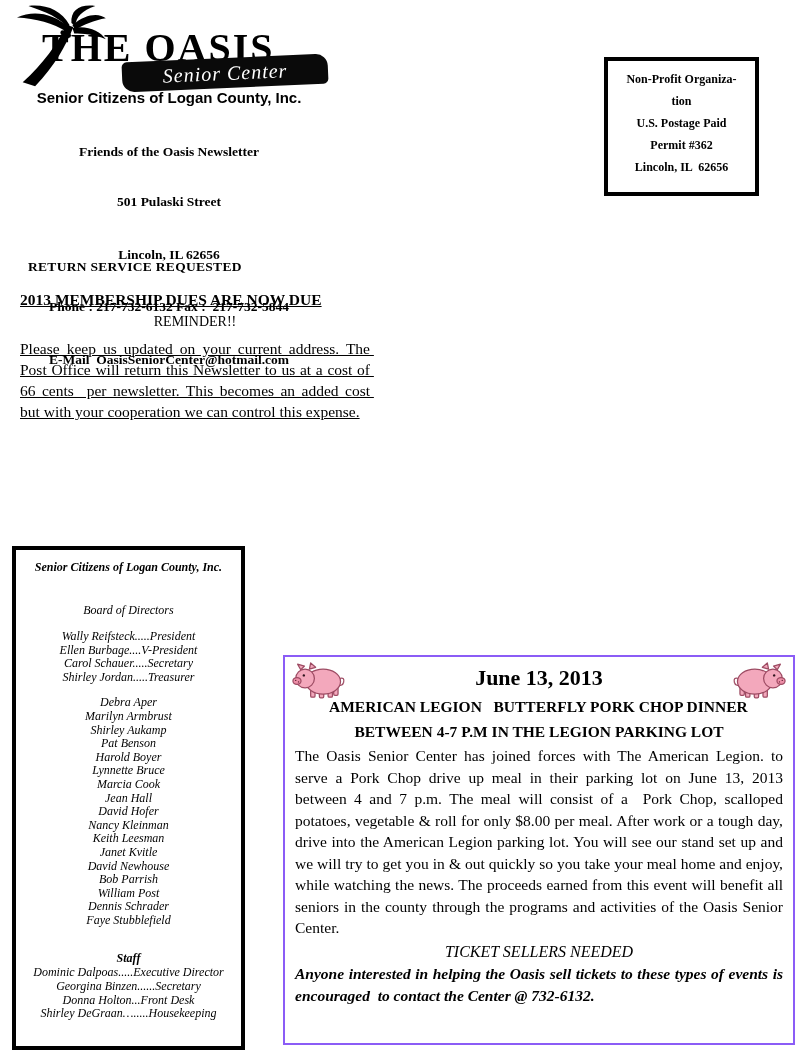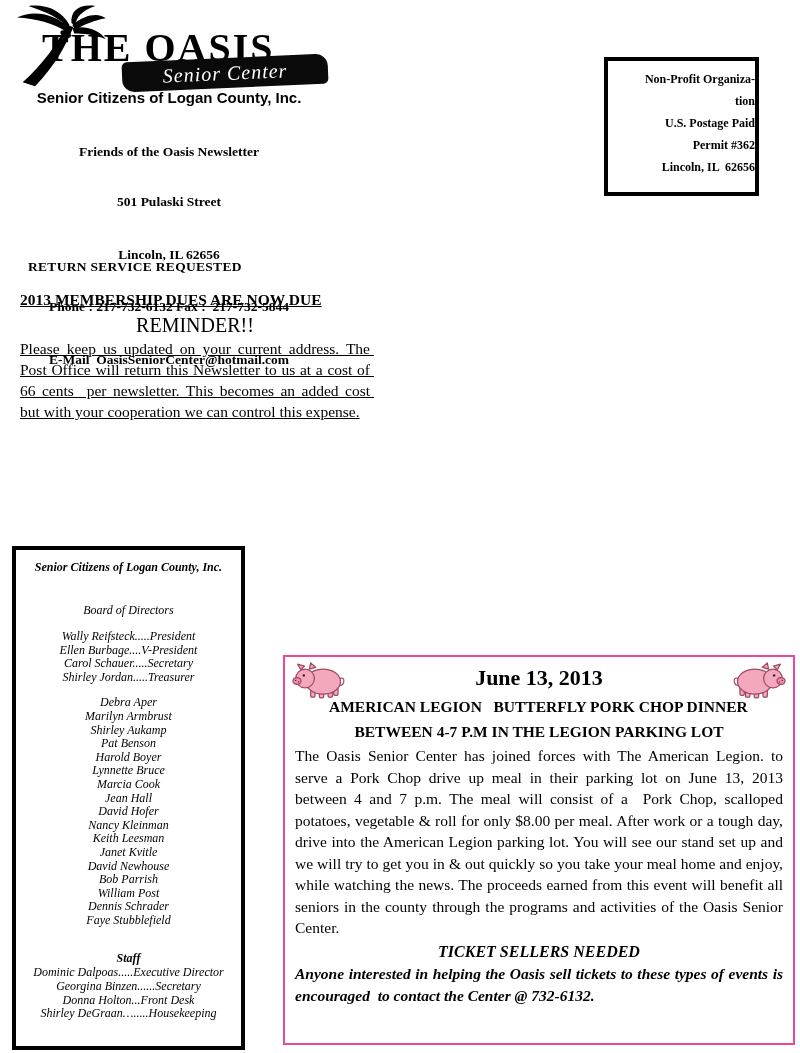--- a/index.html
+++ b/index.html
@@ -18,52 +18,52 @@
   .logo-banner span { color:#fff; font-style:italic; font-size:20px; letter-spacing:1px; }
   .org-name { position:absolute; left:6px; top:89px; width:326px; text-align:center;
               font-family:"Liberation Sans","DejaVu Sans",sans-serif; font-weight:bold; font-size:15px; }
   .newsletter-info { position:absolute; left:6px; top:112px; width:326px; text-align:center;
                      font-weight:bold; font-size:13.5px; line-height:16px; white-space:pre-wrap; }
   .address-block { position:absolute; left:6px; top:158px; width:326px; text-align:center;
                    font-weight:bold; font-size:13.5px; line-height:17.5px; white-space:pre-wrap; }
 
   
   .postage-box { position:absolute; left:604px; top:57px; width:155px; height:139px; border:4px solid #000;
-                 text-align:right; font-weight:bold; font-size:12px; padding-top:7px; }
+                 text-align:center; font-weight:bold; font-size:12px; padding-top:7px; }
   .postage-line { line-height:22px; white-space:pre-wrap; }
 
   
   .return-service { position:absolute; left:28px; top:259px; font-weight:bold; font-size:13.5px; letter-spacing:0.3px; }
   .dues-heading { position:absolute; left:20px; top:291px; font-weight:bold; font-size:15.5px; text-decoration:underline; }
-  .reminder { position:absolute; left:20px; top:314px; width:350px; text-align:center; font-size:20px; }
+  .reminder { position:absolute; left:20px; top:314px; width:350px; text-align:center; font-size:14px; }
   .mailing-body { position:absolute; left:20px; top:338px; width:350px; font-size:15.5px; line-height:21px;
                   text-align:justify; white-space:pre-wrap;text-decoration:underline; }
 
   
   .board-box { position:absolute; left:12px; top:546px; width:233px; height:504px; border:4px solid #000;
                text-align:center; font-style:italic; font-size:12px; padding-top:10px; }
   .board-title { font-weight:bold; }
   .board-subtitle { margin-top:28px; }
   .officer-list { margin-top:12px; }
   .member-list { margin-top:12px; }
   .staff-heading { margin-top:24px;font-weight:bold; }
   .board-line { line-height:13.6px; white-space:pre-wrap; }
 
   
-  .event-box { position:absolute; left:283px; top:655px; width:512px; height:390px; border:2px solid #ec4899;
+  .event-box { position:absolute; left:283px; top:655px; width:512px; height:390px; border:2px solid #8b5cf6;
                padding:6px 10px; }
   .pig { position:absolute; top:5px; }
   .pig-left { left:7px; }
   .pig-right { right:7px; transform:scaleX(-1); }
   .event-date { text-align:center; font-weight:bold; font-size:22px; margin-top:2px; }
   .event-headline { text-align:left; font-weight:bold; font-size:15.5px; line-height:20px; max-width:420px;
                     margin:6px auto 0; white-space:pre-wrap; }
   .event-subheadline { text-align:center; font-weight:bold; font-size:15.5px; margin-top:6px; white-space:pre-wrap; }
   .event-body { font-size:15.5px; line-height:21.5px; text-align:justify; margin-top:4px; white-space:pre-wrap; }
-  .ticket-heading { text-align:center; font-weight:bold; font-style:italic; font-size:16px; margin-top:4px; }
+  .ticket-heading { text-align:center; font-weight:normal; font-style:italic; font-size:16px; margin-top:4px; }
   .ticket-body { font-weight:bold; font-style:italic; font-size:15.5px; line-height:22px; text-align:justify;
                  margin-top:2px; white-space:pre-wrap; }
 </style>
 </head>
 <body>
 
 <div class="page">
 
   <header class="logo">
     <svg class="palm" viewBox="0 0 100 90" width="98" height="86" aria-hidden="true">

